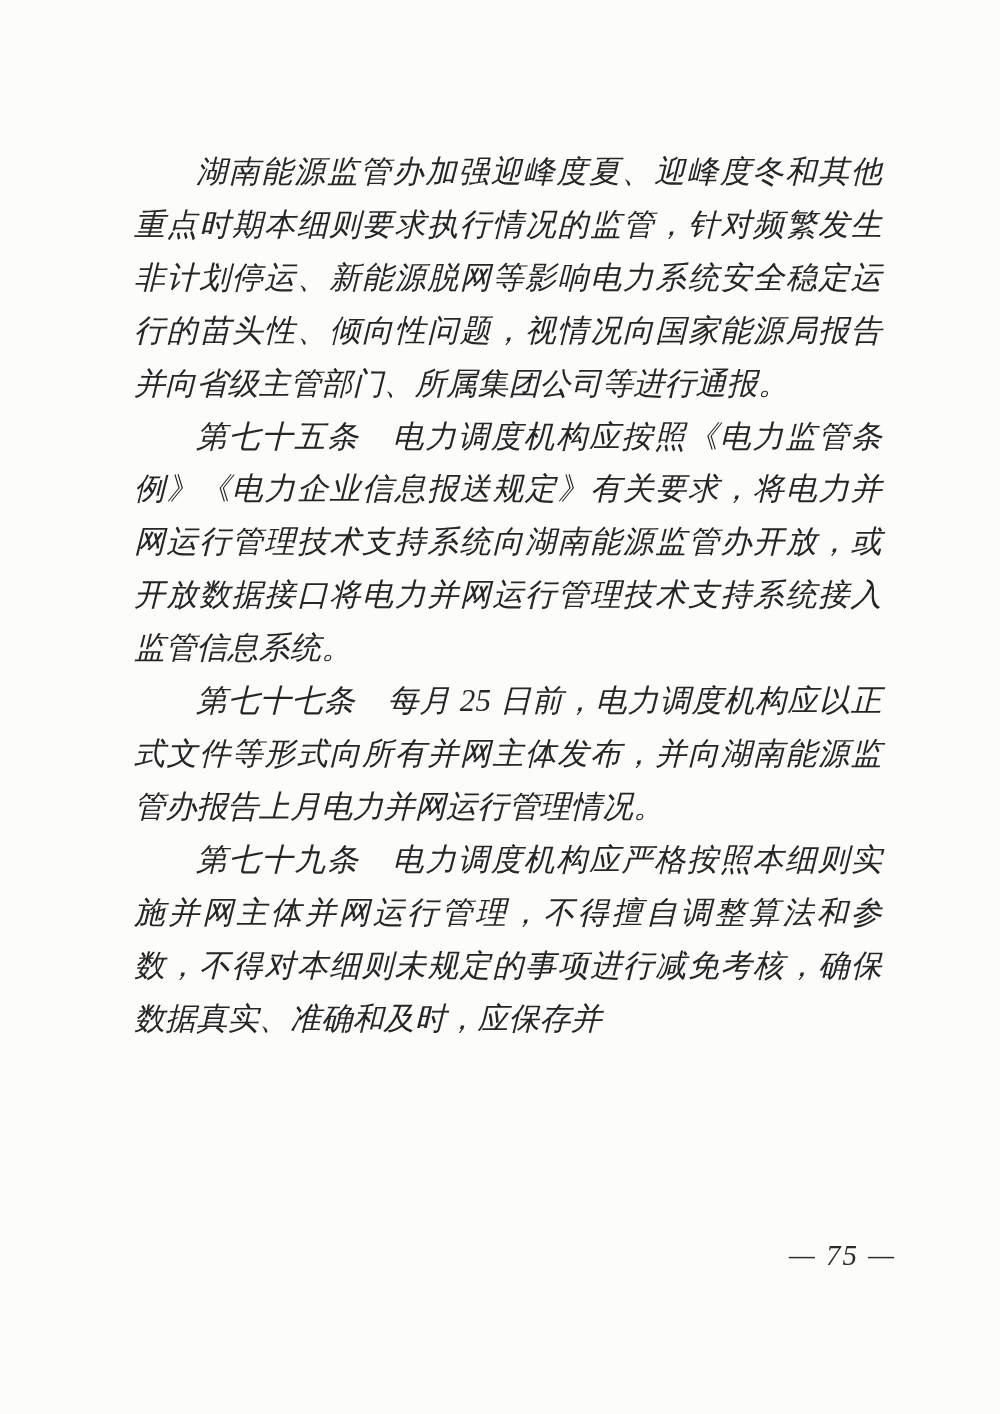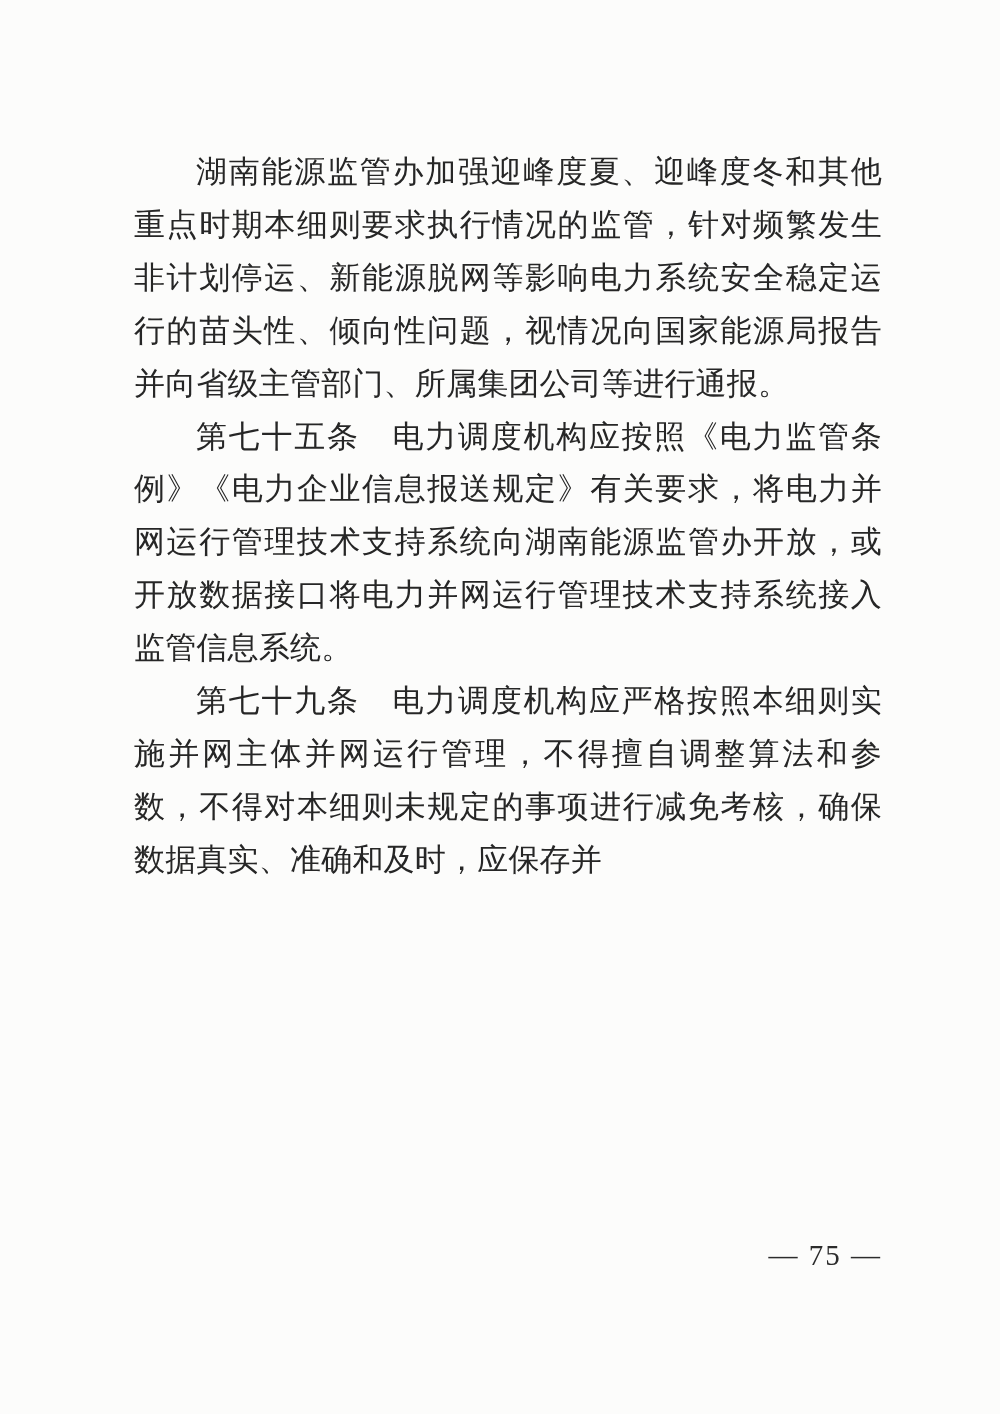--- a/index.html
+++ b/index.html
@@ -11,54 +11,56 @@
     height: 1414px;
     position: relative;
     background: #fcfcfb;
     font-family: "Liberation Serif", "DejaVu Serif", serif;
     color: #262626;
     overflow: hidden;
   }
   .page {
     position: absolute;
     inset: 0;
+    font-style: italic;
   }
   .content {
     position: absolute;
     left: 134px;
     top: 146px;
     width: 748px;
     font-size: 31px;
     line-height: 52.9px;
     text-align: justify;
     letter-spacing: 0.2px;
   }
   .content p {
     margin: 0;
     padding: 0;
     text-indent: 2em;
   }
   .page-number {
     position: absolute;
     top: 1238px;
-    right: 118px;
+    right: 104px;
     font-size: 29px;
     line-height: 34px;
     color: #2c2c2c;
     letter-spacing: 2px;
     white-space: nowrap;
     text-align: right;
   }
 </style>
 </head>
 <body>
 
 <div class="page">
 
   <div class="content">
     <p>湖南能源监管办加强迎峰度夏、迎峰度冬和其他重点时期本细则要求执行情况的监管，针对频繁发生非计划停运、新能源脱网等影响电力系统安全稳定运行的苗头性、倾向性问题，视情况向国家能源局报告并向省级主管部门、所属集团公司等进行通报。</p>
     <p>第七十五条　电力调度机构应按照《电力监管条例》《电力企业信息报送规定》有关要求，将电力并网运行管理技术支持系统向湖南能源监管办开放，或开放数据接口将电力并网运行管理技术支持系统接入监管信息系统。</p>
+    <p>第七十七条　每月 25 日前，电力调度机构应以正式文件等形式向所有并网主体发布，并向湖南能源监管办报告上月电力并网运行管理情况。</p>
     <p>第七十九条　电力调度机构应严格按照本细则实施并网主体并网运行管理，不得擅自调整算法和参数，不得对本细则未规定的事项进行减免考核，确保数据真实、准确和及时，应保存并</p>
   </div>
 
   <div class="page-number">— 75 —</div>
 
 </div>
 
 </body></html>

